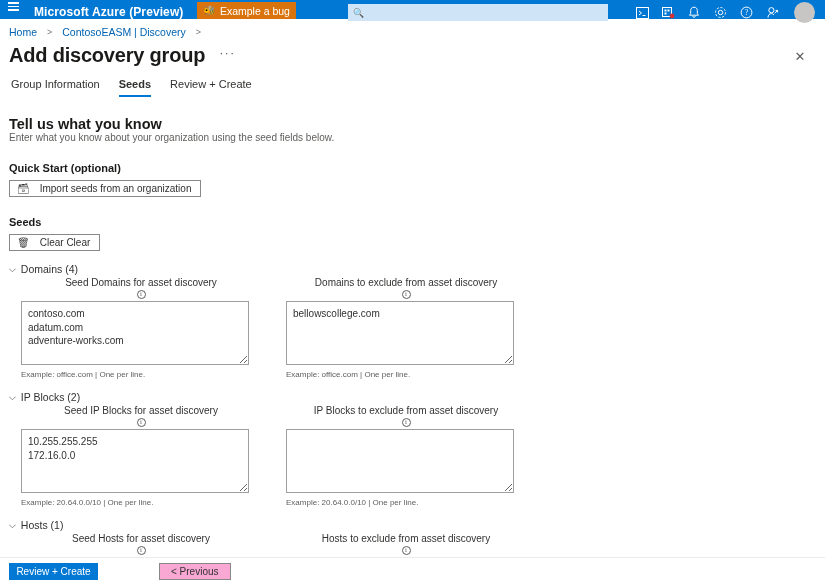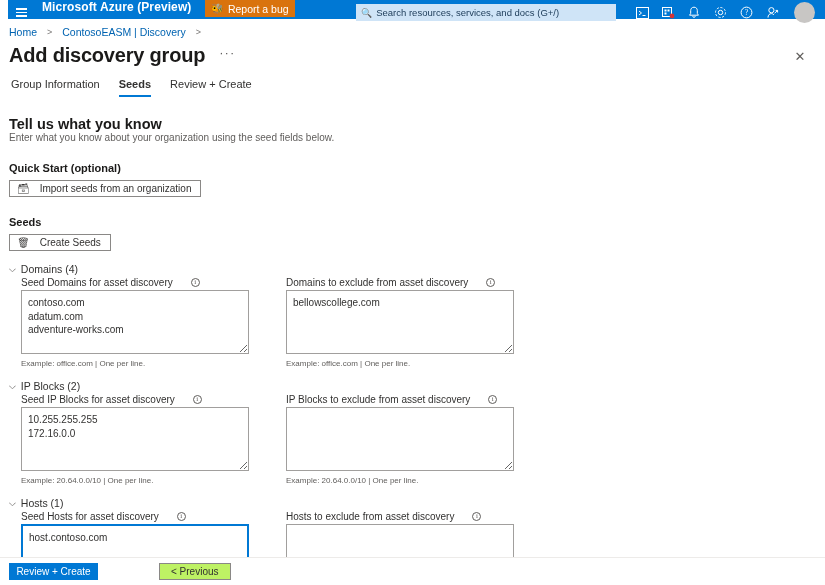--- a/index.html
+++ b/index.html
@@ -10,24 +10,23 @@
     background: #ffffff;
     font-family: "Liberation Sans", sans-serif;
     color: #323130;
   }
 
   
   .topbar {
     height: 19px;
     background: #0078d4;
     display: flex;
-    align-items: flex-start;
+    align-items: flex-end;
     color: #ffffff;
     position: relative;
-    margin-left: 8px;
   }
   .hamburger {
     width: 26px; height: 25px;
     display: flex; flex-direction: column;
     align-items: center; justify-content: center;
     gap: 2px;
     cursor: pointer;
   }
   .hamburger span {
     display: block;
@@ -231,23 +230,24 @@
     padding-left: 12px;
   }
   .col { width: 240px; }
   .col.right { margin-left: 25px; }
 
   .fieldlabel {
     font-size: 10px;
     color: #323130;
     display: flex;
     align-items: center;
-    gap: 18px;
+    gap: 2px;
     margin-bottom: 2px;
     white-space: nowrap;
+    flex-direction: column;
   }
   .infoicon {
     display: inline-flex;
     width: 9px; height: 9px;
     border: 1px solid #605e5c;
     border-radius: 50%;
     color: #605e5c;
     font-size: 7px;
     line-height: 7px;
     align-items: center;
@@ -296,21 +296,21 @@
     color: #ffffff;
     border: none;
     height: 17px;
     min-width: 89px;
     font-size: 10px;
     cursor: pointer;
     font-family: "Liberation Sans", sans-serif;
     padding: 0 6px;
   }
   .ghostbtn {
-    background: #bef264;
+    background: #f9a8d4;
     color: #323130;
     border: 1px solid #8a8886;
     height: 17px;
     font-size: 10px;
     cursor: pointer;
     font-family: "Liberation Sans", sans-serif;
     padding: 0 11px;
     white-space: nowrap;
   }
   .spacer-nav { width: 45px; }
@@ -320,26 +320,25 @@
 
 <div class="topbar">
   <div class="hamburger">
     <span></span>
       <span></span>
       <span></span>
   </div>
   <div class="brand">Microsoft Azure (Preview)</div>
   <button class="report-bug">
     <span class="bug-glyph">🐝</span>
-    <span>Report a bug</span>
+    <span>Example a bug</span>
   </button>
 
   <div class="searchwrap">
     <span class="mag">🔍</span>
-    <input type="text" placeholder="Search resources, services, and docs (G+/)" style="">
   </div>
 
   <div class="topicons">
     <div class="ti">
       <svg width="13" height="12" viewBox="0 0 13 12">
           <rect x="0.5" y="0.5" width="12" height="11" fill="none" stroke="#fff" stroke-width="1"></rect>
           <path d="M3 4 L5.5 6 L3 8" fill="none" stroke="#fff" stroke-width="1"></path>
           <path d="M6.5 8.5 H9.5" stroke="#fff" stroke-width="1"></path>
         </svg>
     </div>
@@ -406,21 +405,21 @@
 
   <div class="h3">Quick Start (optional)</div>
   <button class="cmdbtn">
     <span class="g">🗃</span>
     <span>Import seeds from an organization</span>
   </button>
 
   <div class="h3">Seeds</div>
   <button class="cmdbtn">
     <span class="g">🗑</span>
-    <span>Create Seeds</span>
+    <span>Clear Clear</span>
   </button>
 
   
   <div class="section">
     <div class="sechead">
       <span class="chev">⌵</span>
       <span>Domains (4)</span>
     </div>
     <div class="cols">
       <div class="col">

